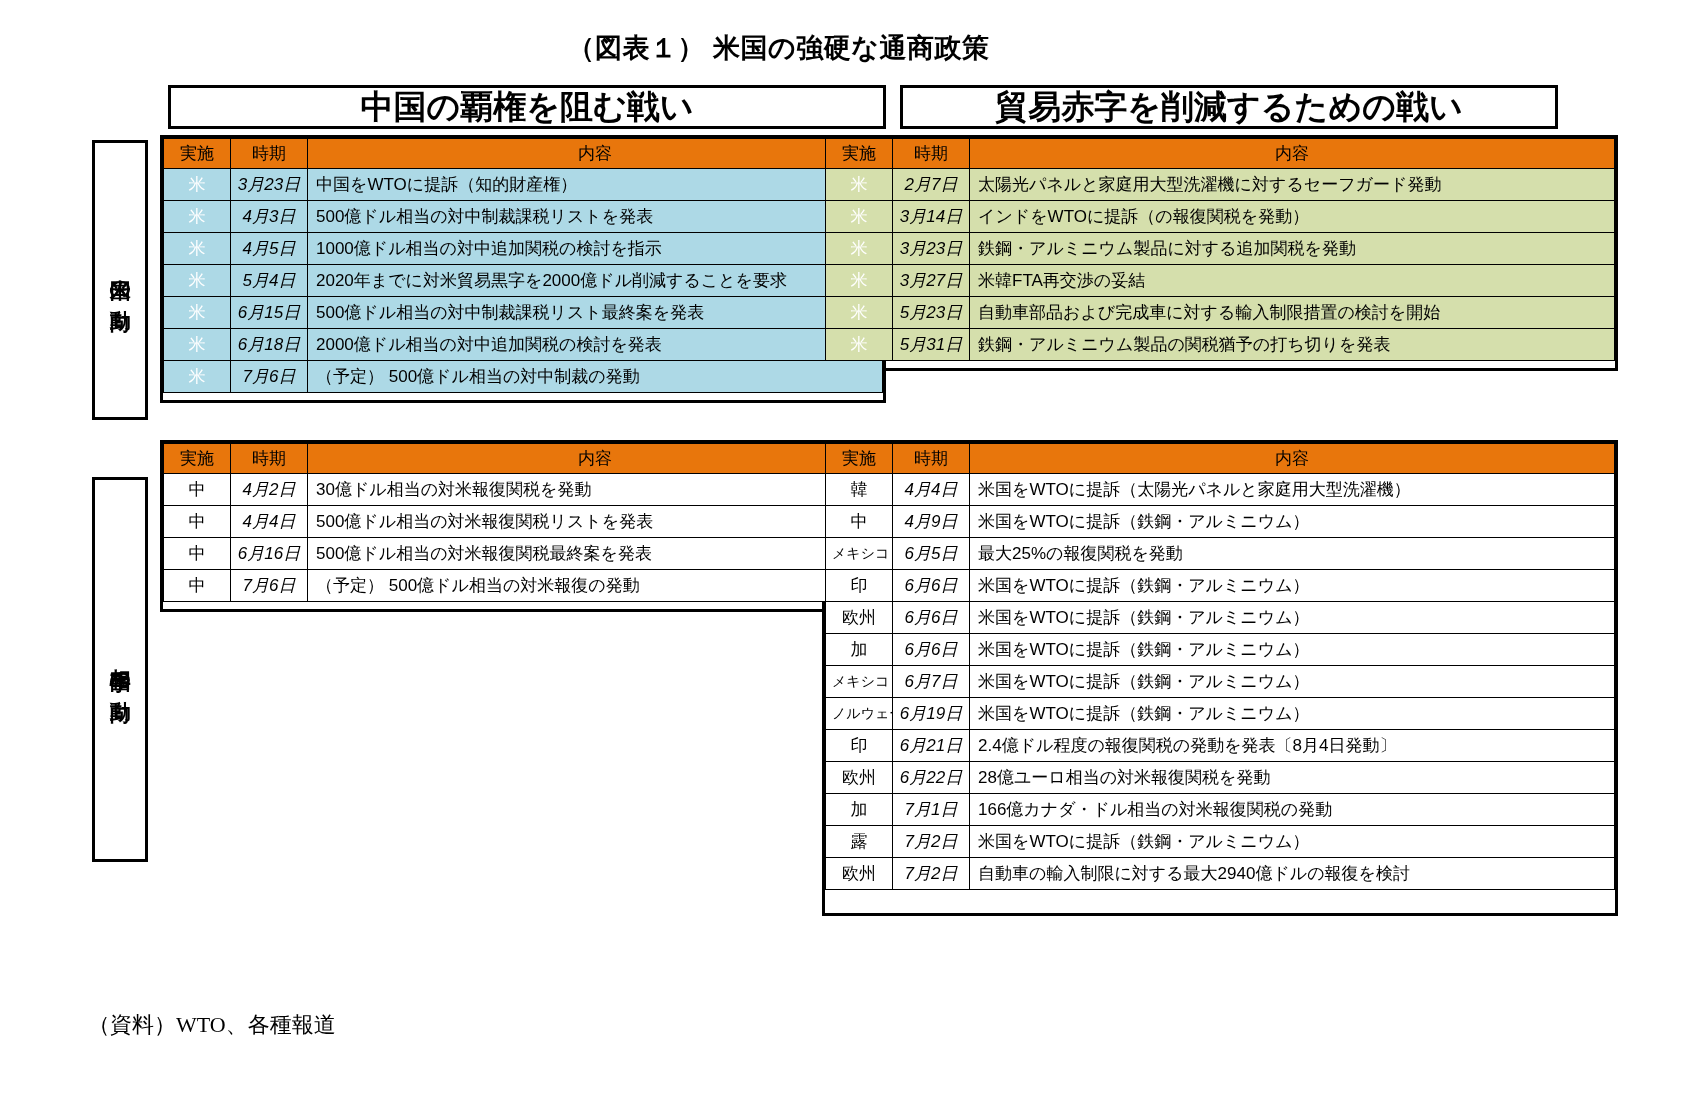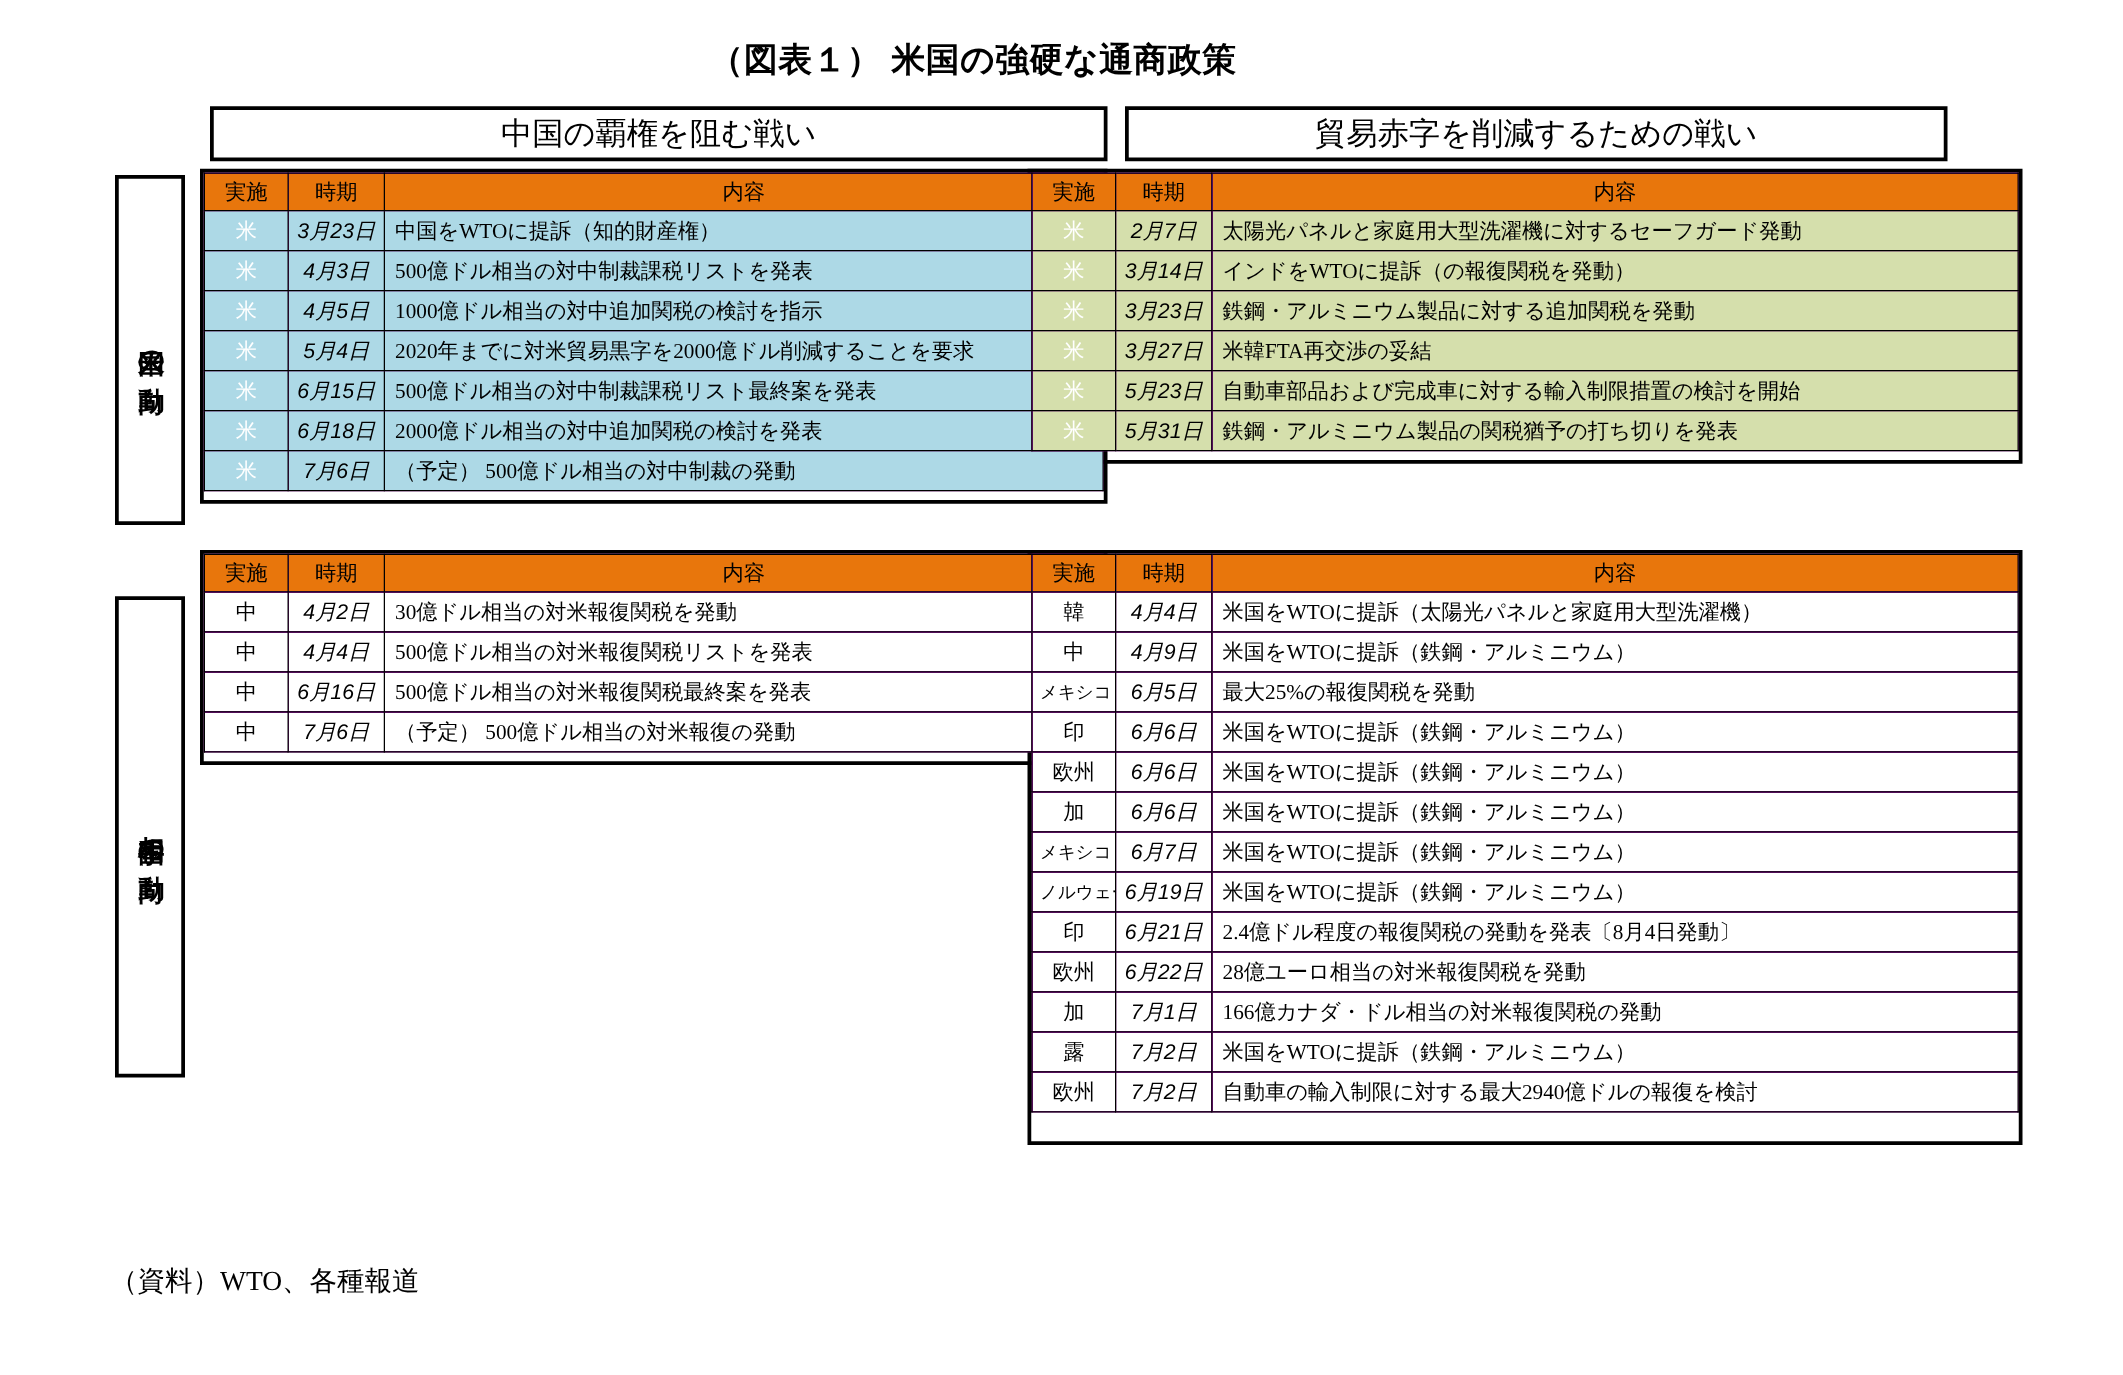--- a/index.html
+++ b/index.html
@@ -29,22 +29,22 @@
     text-align: center;
     font-size: 27px;
     font-weight: bold;
     letter-spacing: 0.5px;
   }
   
   .sec-head {
     position: absolute;
     border: 3px solid #000;
     box-sizing: border-box;
-    font-size: 25px;
-    font-weight: normal;
+    font-size: 33px;
+    font-weight: bold;
     text-align: center;
     line-height: 38px;
     height: 44px;
     background: #fff;
   }
   #sec-head-left  { left: 168px; top: 85px; width: 718px; }
   #sec-head-right { left: 900px; top: 85px; width: 658px; }
 
   
   .vlabel {
@@ -87,21 +87,21 @@
   }
   table.t thead th {
     background: #e8760c;
     color: #000;
     text-align: center;
     font-size: 17px;
     height: 30px;
   }
   table.t td.c-imp { text-align: center; }
   table.t td.c-date { text-align: center; font-style: italic; }
-  table.t td.c-body { text-align: left; padding-left: 8px; font-family: Liberation Serif, serif; }
+  table.t td.c-body { text-align: left; padding-left: 8px; }
 
   .outer-box {
     position: absolute;
     border: 3px solid #000;
     box-sizing: border-box;
   }
 
   
   .imp-blue   { background: #1f5c99; color: #ffffff; font-weight: bold; }
   .imp-green  { background: #4c7a2e; color: #ffffff; font-weight: bold; }

